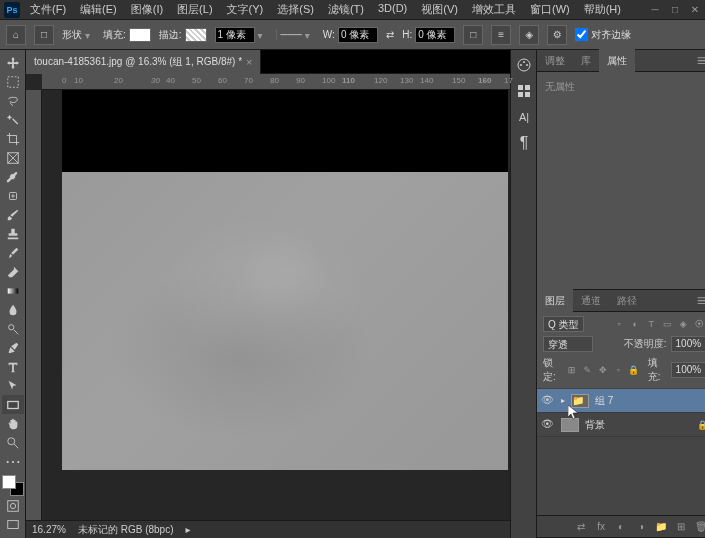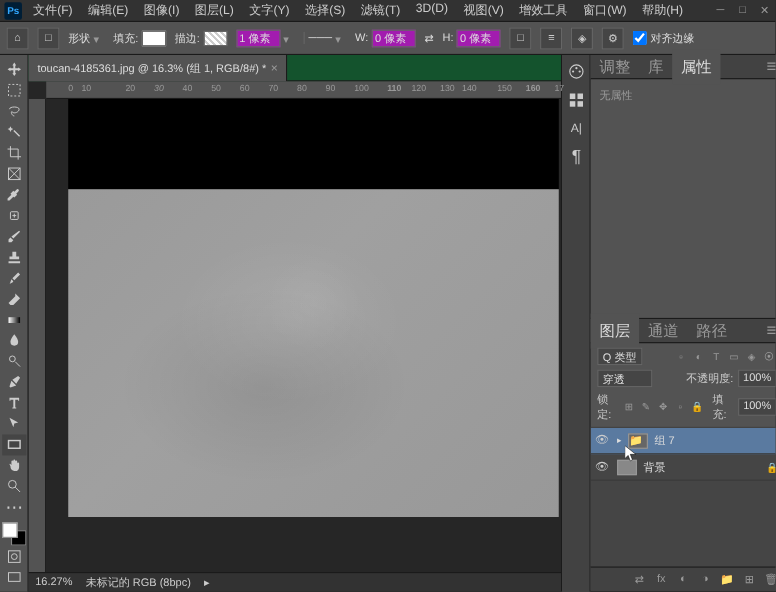--- a/index.html
+++ b/index.html
@@ -6,51 +6,51 @@
 body{width:705px;height:538px;background:#323232;overflow:hidden;position:relative}
 .titlebar{height:20px;background:#323232;display:flex;align-items:center;padding:0 4px;border-bottom:1px solid #1a1a1a}
 .ps-logo{width:16px;height:16px;background:#001e36;color:#31a8ff;font-size:9px;font-weight:bold;display:flex;align-items:center;justify-content:center;border-radius:2px;margin-right:4px}
 .menubar{display:flex;gap:2px;flex:1}
 .menu-item{color:#ccc;font-size:11px;padding:2px 6px;cursor:pointer}
 .win-controls{display:flex;gap:8px;margin-left:auto}
 .win-btn{width:12px;height:12px;color:#999;font-size:10px;cursor:pointer;display:flex;align-items:center;justify-content:center}
 .options-bar{height:30px;background:#535353;display:flex;align-items:center;padding:0 6px;gap:8px;border-bottom:1px solid #1a1a1a}
 .opt-item{color:#ddd;font-size:10px;display:flex;align-items:center;gap:3px}
 .opt-swatch{width:22px;height:14px;background:#fff;border:1px solid #666}
-.opt-input{width:40px;height:16px;background:#a21caf;border:1px solid #666;color:#ddd;font-size:10px;padding:0 2px}
+.opt-input{width:40px;height:16px;background:#000000;border:1px solid #666;color:#ddd;font-size:10px;padding:0 2px}
 .opt-dropdown{width:10px;height:10px;color:#999}
 .opt-icon{width:20px;height:20px;background:#454545;border:1px solid #666;color:#ccc;font-size:10px;display:flex;align-items:center;justify-content:center}
 .main-area{display:flex;height:calc(100% - 50px)}
 .toolbar{width:26px;background:#535353;display:flex;flex-direction:column;padding:4px 2px;gap:0;border-right:1px solid #1a1a1a}
 .tool{width:22px;height:20px;color:#ccc;display:flex;align-items:center;justify-content:center;cursor:pointer;position:relative}
 .tool svg{width:14px;height:14px}
 .tool.active{background:#454545}
 .color-swatches{margin-top:4px;position:relative;width:22px;height:22px}
 .fg-color{width:14px;height:14px;background:#fff;border:1px solid #888;position:absolute;top:0;left:0;z-index:2}
 .bg-color{width:14px;height:14px;background:#000;border:1px solid #888;position:absolute;bottom:0;right:0}
 .document-area{flex:1;background:#262626;display:flex;flex-direction:column;position:relative}
-.doc-tabs{height:24px;background:#14532d;display:flex;align-items:center;border-bottom:1px solid #1a1a1a}
+.doc-tabs{height:24px;background:#000000;display:flex;align-items:center;border-bottom:1px solid #1a1a1a}
 .doc-tab{height:24px;background:#535353;color:#ddd;font-size:10px;padding:0 8px;display:flex;align-items:center;gap:4px;border-right:1px solid #1a1a1a}
 .tab-close{color:#999;cursor:pointer;font-size:11px}
 .ruler-h{height:16px;background:#535353;display:flex;position:relative;border-bottom:1px solid #1a1a1a;margin-left:16px}
 .ruler-tick{position:absolute;color:#999;font-size:8px;top:2px}
 .canvas-container{flex:1;display:flex;overflow:hidden}
 .ruler-v{width:16px;background:#535353;border-right:1px solid #1a1a1a}
 .canvas-viewport{flex:1;background:#262626;position:relative;overflow:hidden}
 .canvas-black{position:absolute;left:20px;top:0;width:446px;height:380px;background:#000}
 .canvas-image{position:absolute;left:20px;top:82px;width:446px;height:298px;background:linear-gradient(135deg,#9a9a9a 0%,#a0a0a0 40%,#989898 100%)}
 .emboss-detail{position:absolute;width:100%;height:100%;background:radial-gradient(ellipse at 45% 40%,rgba(255,255,255,0.08) 0%,transparent 30%),radial-gradient(ellipse at 40% 60%,rgba(0,0,0,0.08) 0%,transparent 35%),radial-gradient(circle at 50% 35%,rgba(255,255,255,0.05) 0%,transparent 15%)}
 .status-bar{height:18px;background:#323232;display:flex;align-items:center;padding:0 6px;gap:12px;color:#ccc;font-size:10px;border-top:1px solid #1a1a1a}
 .right-panels{width:195px;background:#535353;display:flex;border-left:1px solid #1a1a1a}
 .right-icon-bar{width:26px;background:#424242;display:flex;flex-direction:column;padding:4px 2px;gap:4px;border-right:1px solid #1a1a1a}
 .panel-icon{width:22px;height:22px;color:#ccc;display:flex;align-items:center;justify-content:center;cursor:pointer}
 .panels-column{flex:1;display:flex;flex-direction:column}
 .panel-group{background:#535353;border-bottom:1px solid #1a1a1a}
 .panel-tabs{height:22px;background:#424242;display:flex;align-items:center;border-bottom:1px solid #1a1a1a}
-.panel-tab{color:#999;font-size:14px;padding:16px 8px;height:100%;display:flex;align-items:center;cursor:pointer}
+.panel-tab{color:#999;font-size:10px;padding:16px 8px;height:100%;display:flex;align-items:center;cursor:pointer}
 .panel-tab.active{background:#535353;color:#ddd}
 .panel-menu{margin-left:auto;color:#999;padding:0 6px;cursor:pointer}
 .panel-body{padding:8px;color:#999;font-size:10px}
 .props-panel{height:240px}
 .layers-panel{flex:1;display:flex;flex-direction:column}
 .layer-controls{padding:4px 6px;display:flex;flex-direction:column;gap:4px;border-bottom:1px solid #424242}
 .layer-row{display:flex;align-items:center;gap:4px;font-size:10px;color:#ccc}
 .layer-dropdown{background:#454545;border:1px solid #666;color:#ddd;font-size:10px;padding:1px 4px;height:16px}
 .layer-icons{display:flex;gap:2px}
 .layer-ico{width:14px;height:14px;color:#999;display:flex;align-items:center;justify-content:center;font-size:9px}
@@ -272,29 +272,29 @@
     <div class="doc-tabs">
       <div class="doc-tab">
         <span>toucan-4185361.jpg @ 16.3% (组 1, RGB/8#) *</span>
         <span class="tab-close">×</span>
       </div>
     </div>
     <div class="ruler-h">
         <span class="ruler-tick" style="left: 20px;">0</span>
         <span class="ruler-tick" style="left: 32px;">10</span>
         <span class="ruler-tick" style="left: 72px;">20</span>
-        <span class="ruler-tick" style="left: 98px; font-style: italic;">30</span>
+        <span class="ruler-tick" style="left: 109px; font-style: italic;">30</span>
         <span class="ruler-tick" style="left: 124px;">40</span>
         <span class="ruler-tick" style="left: 150px;">50</span>
         <span class="ruler-tick" style="left: 176px;">60</span>
         <span class="ruler-tick" style="left: 202px;">70</span>
         <span class="ruler-tick" style="left: 228px;">80</span>
         <span class="ruler-tick" style="left: 254px;">90</span>
         <span class="ruler-tick" style="left: 280px;">100</span>
-        <span class="ruler-tick" style="left: 310px; font-weight: bold;">110</span>
+        <span class="ruler-tick" style="left: 300px; font-weight: bold;">110</span>
         <span class="ruler-tick" style="left: 332px;">120</span>
         <span class="ruler-tick" style="left: 358px;">130</span>
         <span class="ruler-tick" style="left: 378px;">140</span>
         <span class="ruler-tick" style="left: 410px;">150</span>
         <span class="ruler-tick" style="left: 436px; font-weight: bold;">160</span>
         <span class="ruler-tick" style="left: 462px;">17</span>
       </div>
     <div class="canvas-container">
       <div class="ruler-v"></div>
       <div class="canvas-viewport">

